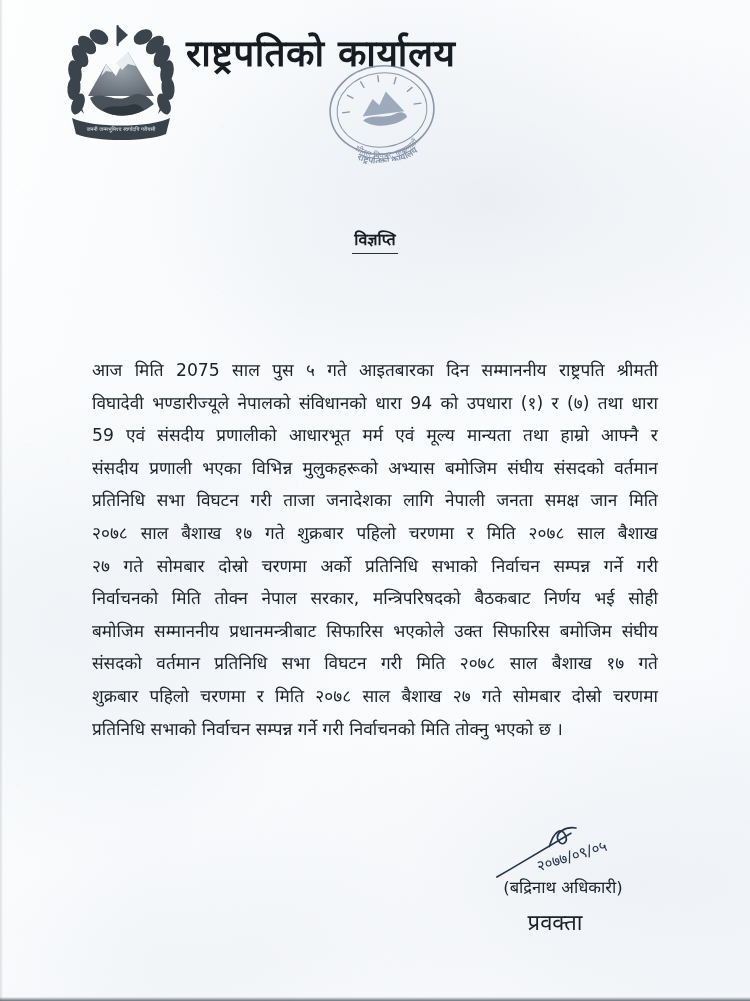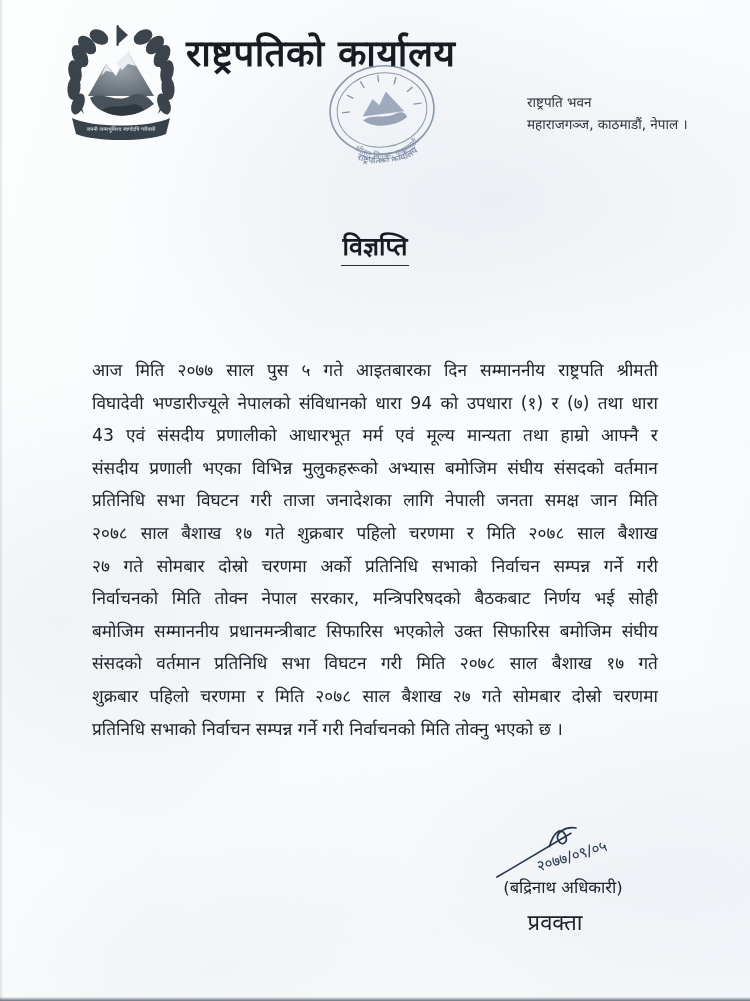--- a/index.html
+++ b/index.html
@@ -96,21 +96,21 @@
     color: #2a3138;
     white-space: nowrap;
   }
 
   
   .doc-title {
     position: absolute;
     left: 0; right: 0;
     top: 228px;
     text-align: center;
-    font-size: 25px;
+    font-size: 16px;
     font-weight: 700;
     color: #161c22;
   }
   .doc-title span {
     display: inline-block;
     padding: 0 2px 3px 2px;
     border-bottom: 1.6px solid #2a3138;
   }
 
   
@@ -259,35 +259,31 @@
           </text>
         </g>
         <g fill="#43587a" font-family="DejaVu Sans, sans-serif" font-size="8">
           <text>
             <textPath href="#arcInner" startOffset="50%" text-anchor="middle">शीतल निवास, काठमाडौं</textPath>
           </text>
         </g>
       </svg>
     </div>
 
-    <div class="address">
-      <div>राष्ट्रपति भवन</div>
-      <div>महाराजगञ्ज, काठमाडौं, नेपाल ।</div>
-    </div>
   </div>
 
   <div class="doc-title">
     <span>विज्ञप्ति</span>
   </div>
 
   <div class="body-text">
       <div class="line">
         <span class="w">आज</span>
         <span class="w">मिति</span>
-        <span class="w">२०७७</span>
+        <span class="w">2075</span>
         <span class="w">साल</span>
         <span class="w">पुस</span>
         <span class="w">५</span>
         <span class="w">गते</span>
         <span class="w">आइतबारका</span>
         <span class="w">दिन</span>
         <span class="w">सम्माननीय</span>
         <span class="w">राष्ट्रपति</span>
         <span class="w">श्रीमती</span>
       </div>
@@ -300,21 +296,21 @@
         <span class="w">94</span>
         <span class="w">को</span>
         <span class="w">उपधारा</span>
         <span class="w">(१)</span>
         <span class="w">र</span>
         <span class="w">(७)</span>
         <span class="w">तथा</span>
         <span class="w">धारा</span>
       </div>
       <div class="line">
-        <span class="w">43</span>
+        <span class="w">59</span>
         <span class="w">एवं</span>
         <span class="w">संसदीय</span>
         <span class="w">प्रणालीको</span>
         <span class="w">आधारभूत</span>
         <span class="w">मर्म</span>
         <span class="w">एवं</span>
         <span class="w">मूल्य</span>
         <span class="w">मान्यता</span>
         <span class="w">तथा</span>
         <span class="w">हाम्रो</span>

